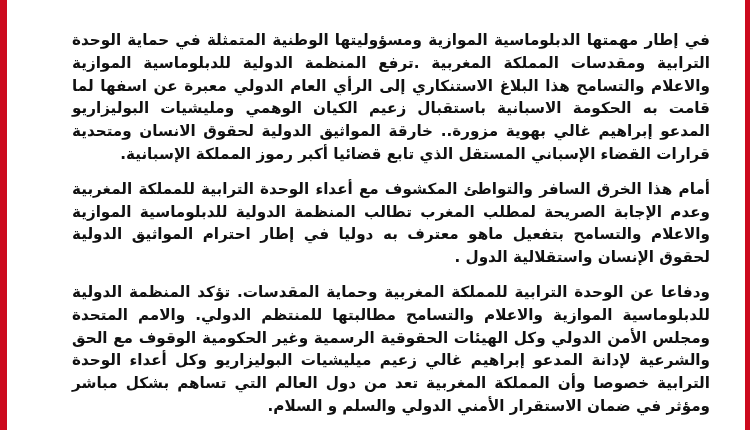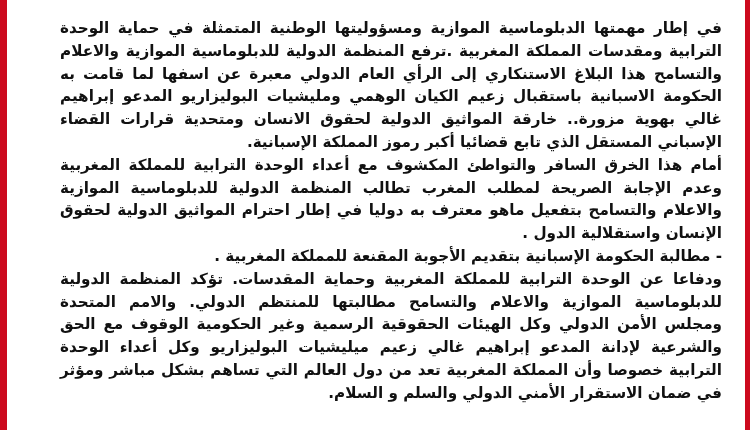--- a/index.html
+++ b/index.html
@@ -8,26 +8,25 @@
     background: #ffffff; position: relative;
     font-family: "DejaVu Sans", sans-serif;
   }
   .border-left { position: absolute; left: 0; top: 0; width: 7px; height: 430px; }
   .border-right { position: absolute; right: 0; top: 0; width: 5px; height: 430px; }
   .article {
     position: absolute; left: 60px; top: 17px; width: 662px;
     direction: rtl; text-align: justify; text-align-last: right;
     color: #111111; font-weight: bold; font-size: 15.2px; line-height: 22.8px;
   }
-  .article p { margin: 0; }
+  .article p { margin: 12px; }
 </style>
 </head>
 <body>
 
 <div class="border-left" style="background: rgb(204, 10, 30);"></div>
 <div class="border-right" style="background: rgb(204, 10, 30);"></div>
 
 <div class="article" style="color: rgb(17, 17, 17);">
   <p>في إطار مهمتها الدبلوماسية الموازية ومسؤوليتها الوطنية المتمثلة في حماية الوحدة الترابية ومقدسات المملكة المغربية .ترفع المنظمة الدولية للدبلوماسية الموازية والاعلام والتسامح هذا البلاغ الاستنكاري إلى الرأي العام الدولي معبرة عن اسفها لما قامت به الحكومة الاسبانية باستقبال زعيم الكيان الوهمي ومليشيات البوليزاريو المدعو إبراهيم غالي بهوية مزورة.. خارقة المواثيق الدولية لحقوق الانسان ومتحدية قرارات القضاء الإسباني المستقل الذي تابع قضائيا أكبر رموز المملكة الإسبانية.</p>
   <p>أمام هذا الخرق السافر والتواطئ المكشوف مع أعداء الوحدة الترابية للمملكة المغربية وعدم الإجابة الصريحة لمطلب المغرب تطالب المنظمة الدولية للدبلوماسية الموازية والاعلام والتسامح بتفعيل ماهو معترف به دوليا في إطار احترام المواثيق الدولية لحقوق الإنسان واستقلالية الدول .</p>
-  <p>- مطالبة الحكومة الإسبانية بتقديم الأجوبة المقنعة للمملكة المغربية .</p>
   <p>ودفاعا عن الوحدة الترابية للمملكة المغربية وحماية المقدسات. تؤكد المنظمة الدولية للدبلوماسية الموازية والاعلام والتسامح مطالبتها للمنتظم الدولي. والامم المتحدة ومجلس الأمن الدولي وكل الهيئات الحقوقية الرسمية وغير الحكومية الوقوف مع الحق والشرعية لإدانة المدعو إبراهيم غالي زعيم ميليشيات البوليزاريو وكل أعداء الوحدة الترابية خصوصا وأن المملكة المغربية تعد من دول العالم التي تساهم بشكل مباشر ومؤثر في ضمان الاستقرار الأمني الدولي والسلم و السلام.</p>
 </div>
 
 </body></html>

